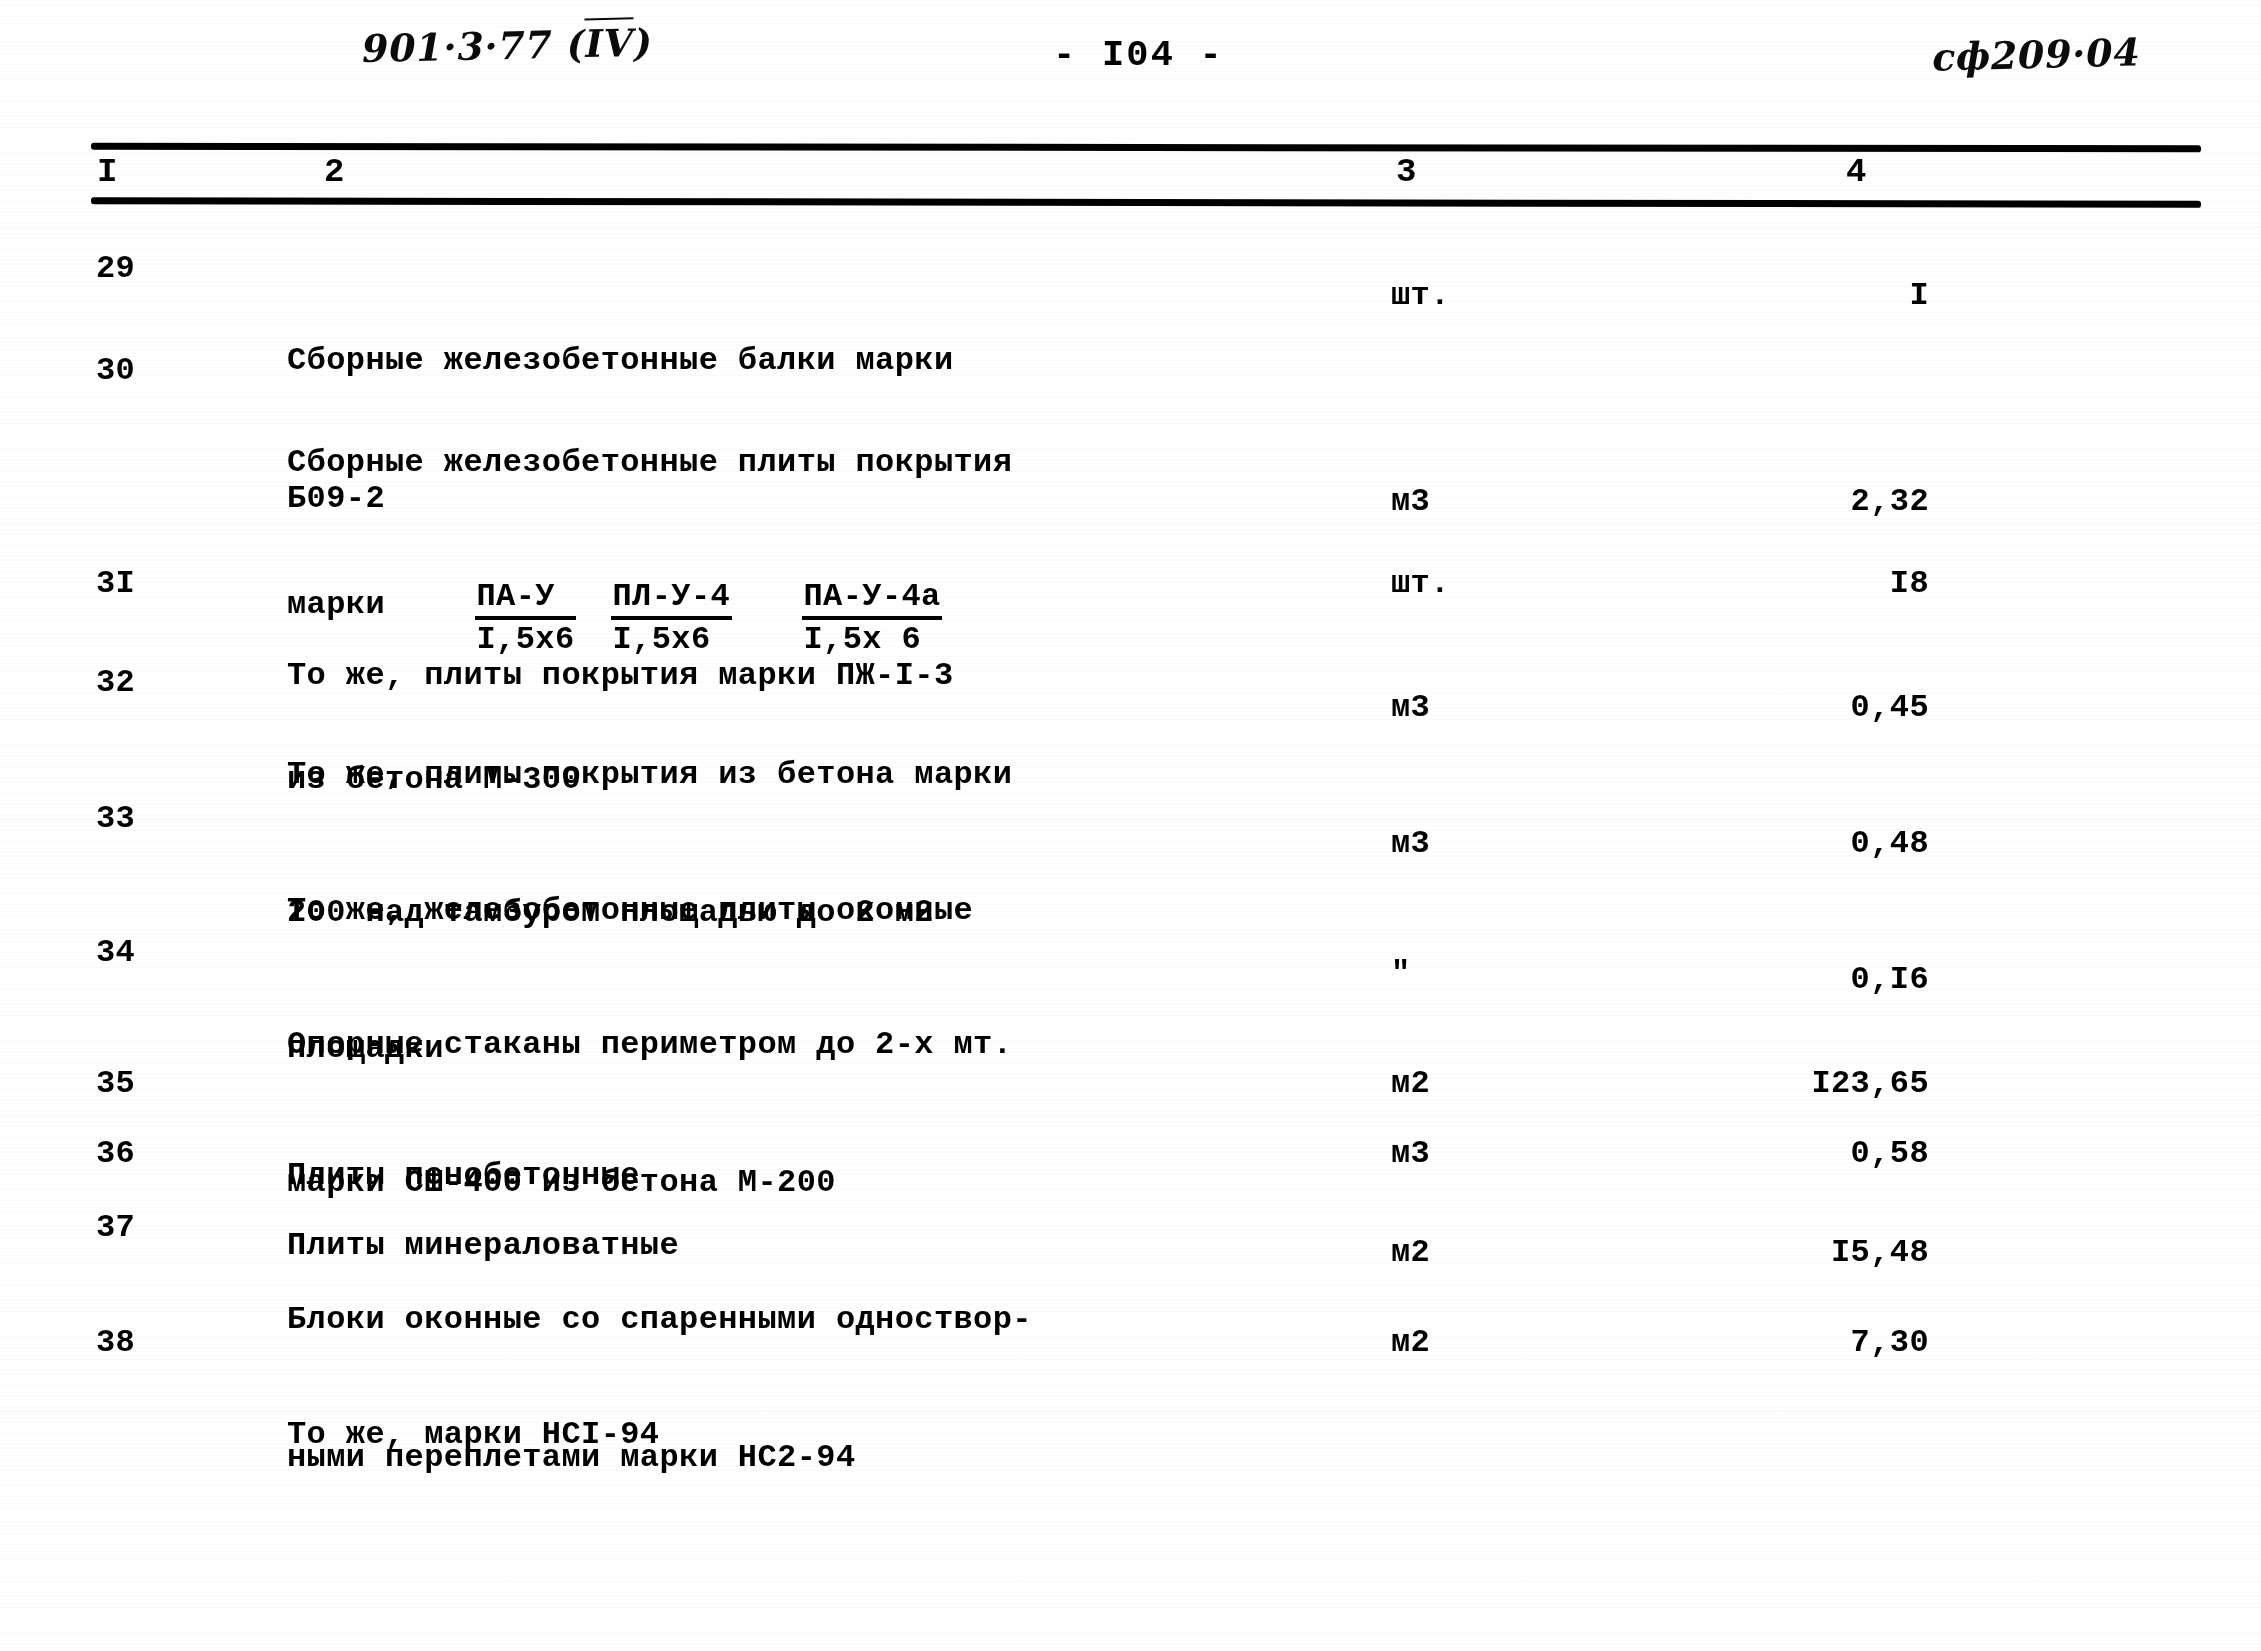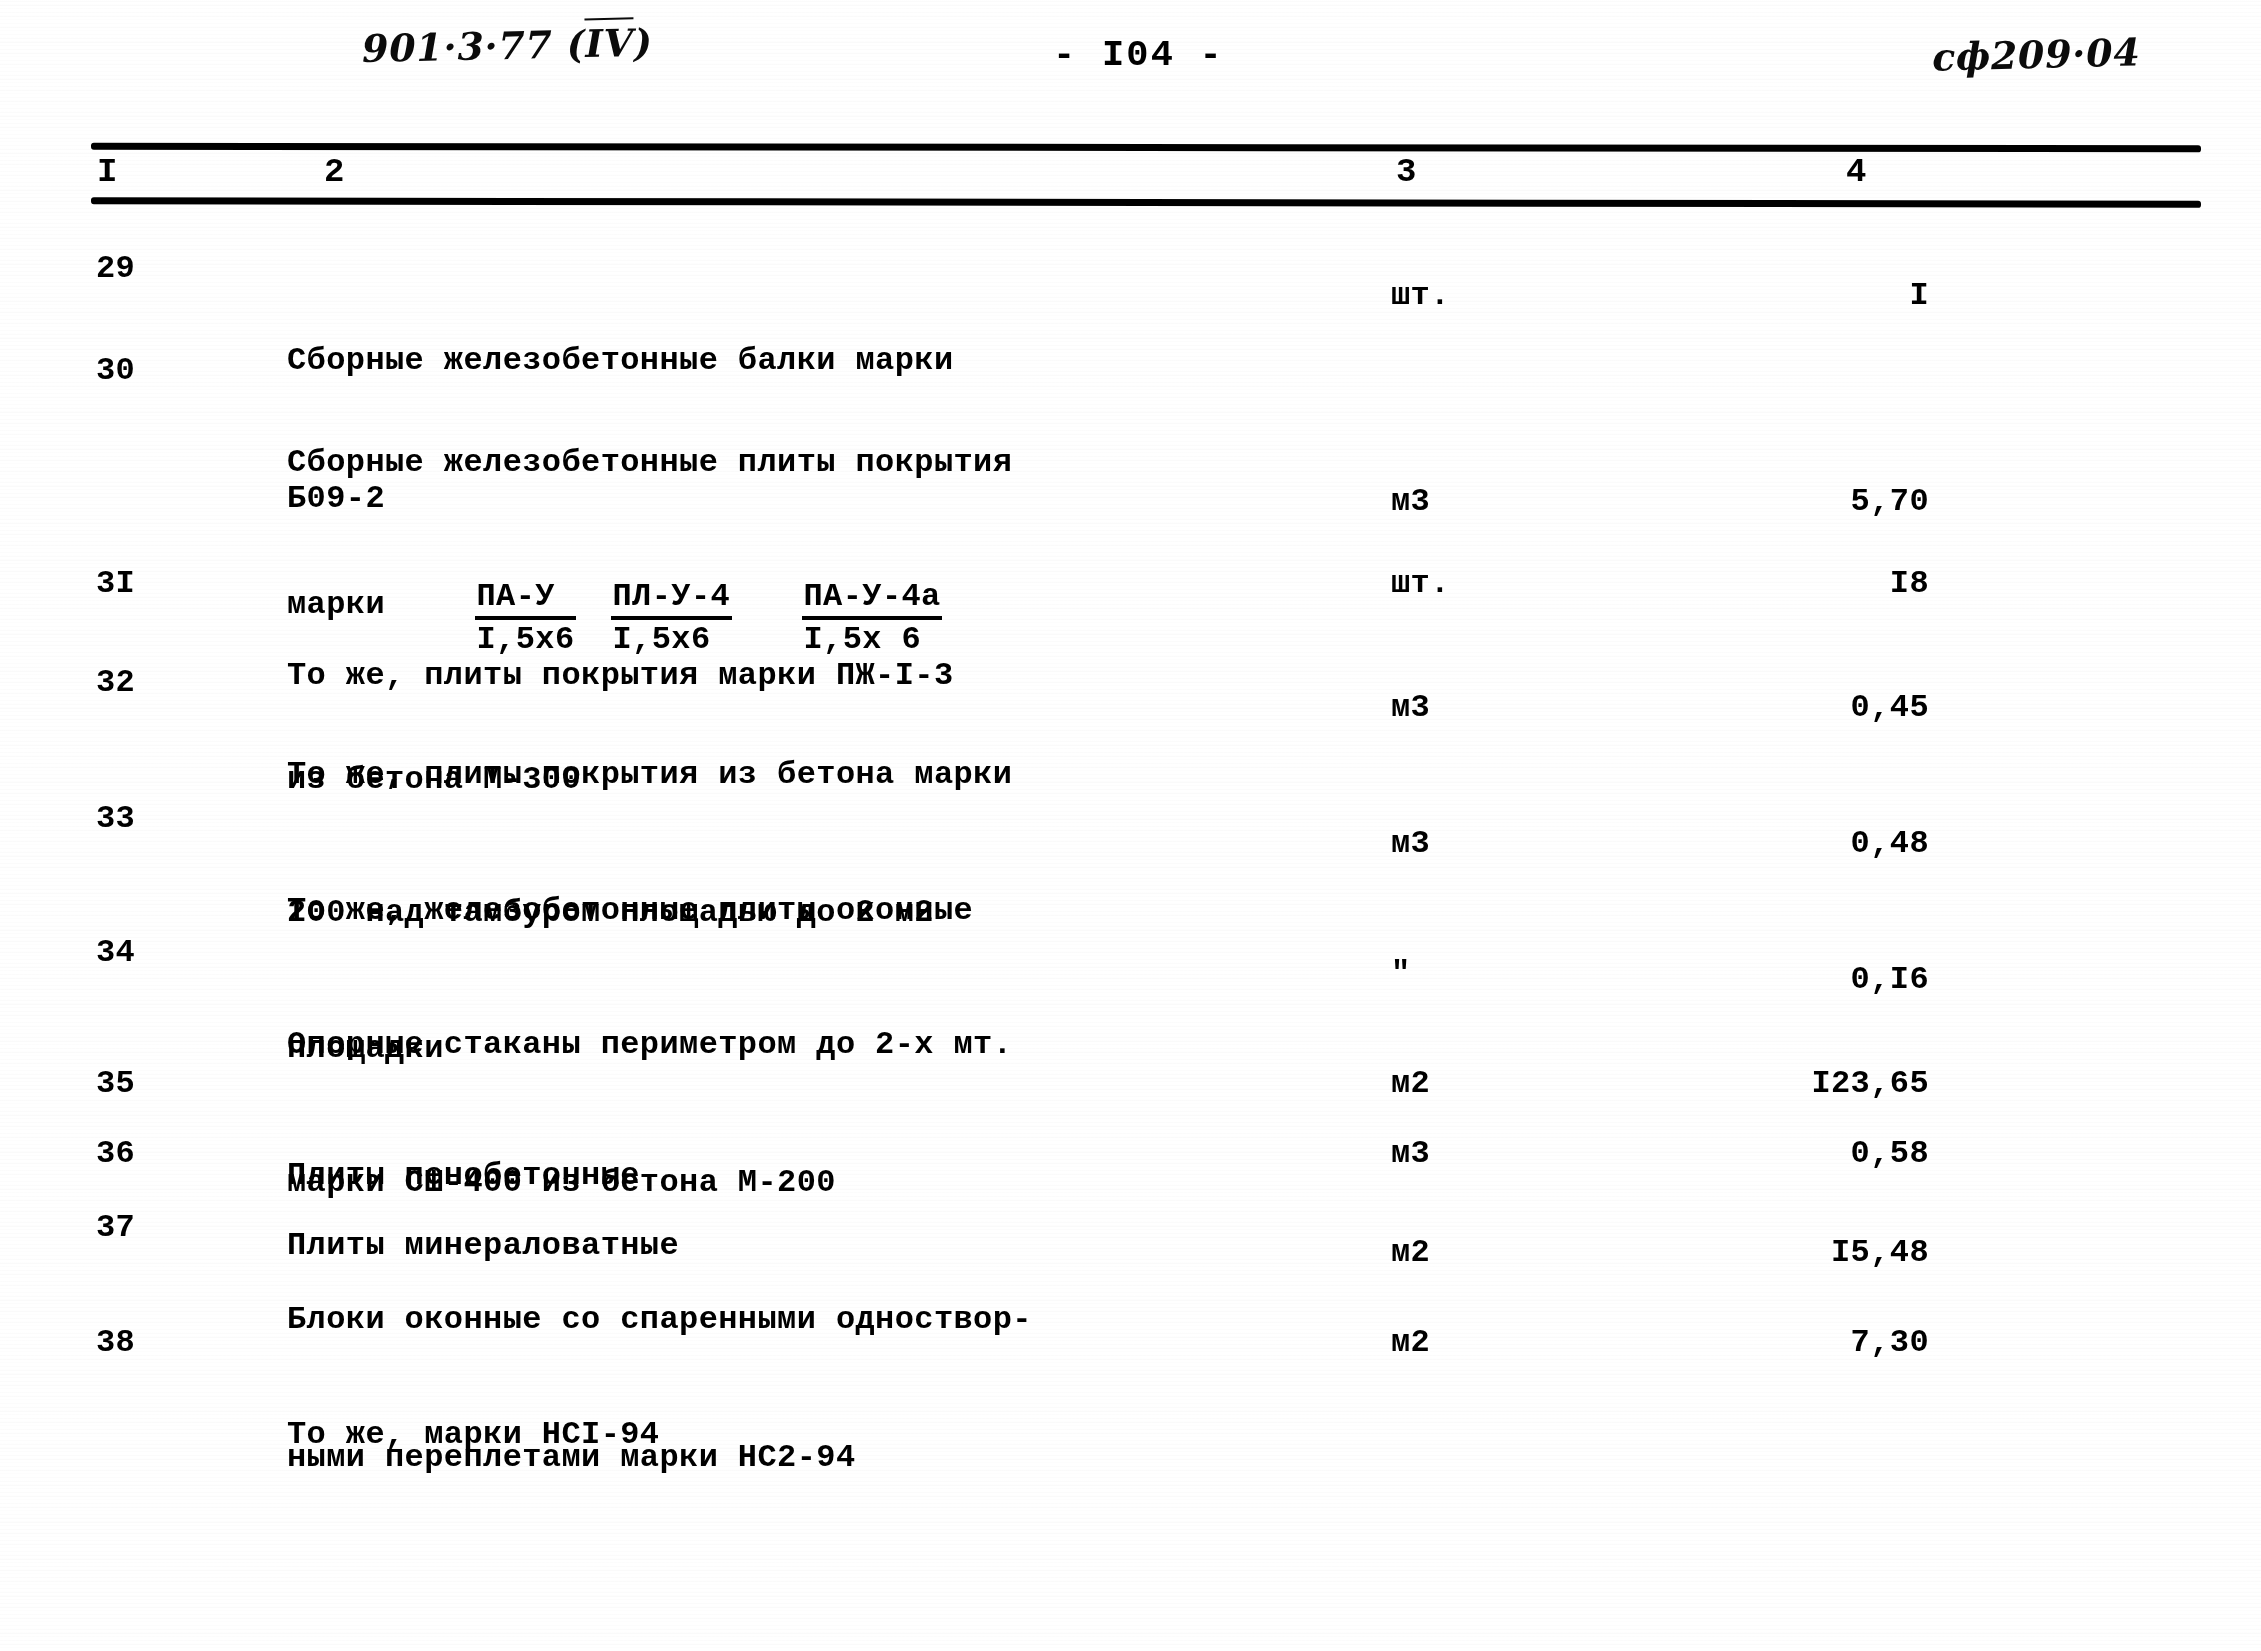--- a/index.html
+++ b/index.html
@@ -245,21 +245,21 @@
             <span class="bot">I,5х6</span>
           </span>
           <span class="frac f3">
             <span class="top">ПА-У-4а</span>
             <span class="bot">I,5х 6</span>
           </span>
         </span>
         <span class="ln">из бетона М-300</span>
       </div>
       <div class="c-unit" style="top:131px">м3</div>
-      <div class="c-qty" style="top:131px">5,70</div>
+      <div class="c-qty" style="top:131px">2,32</div>
     </div>
 
     <div class="row" style="height:100px">
       <div class="c-num" style="top:22px">3I</div>
       <div class="c-desc" style="top:22px">
         <span class="ln">То же, плиты покрытия марки ПЖ-I-3</span>
       </div>
       <div class="c-unit" style="top:22px">шт.</div>
       <div class="c-qty" style="top:22px">I8</div>
     </div>

